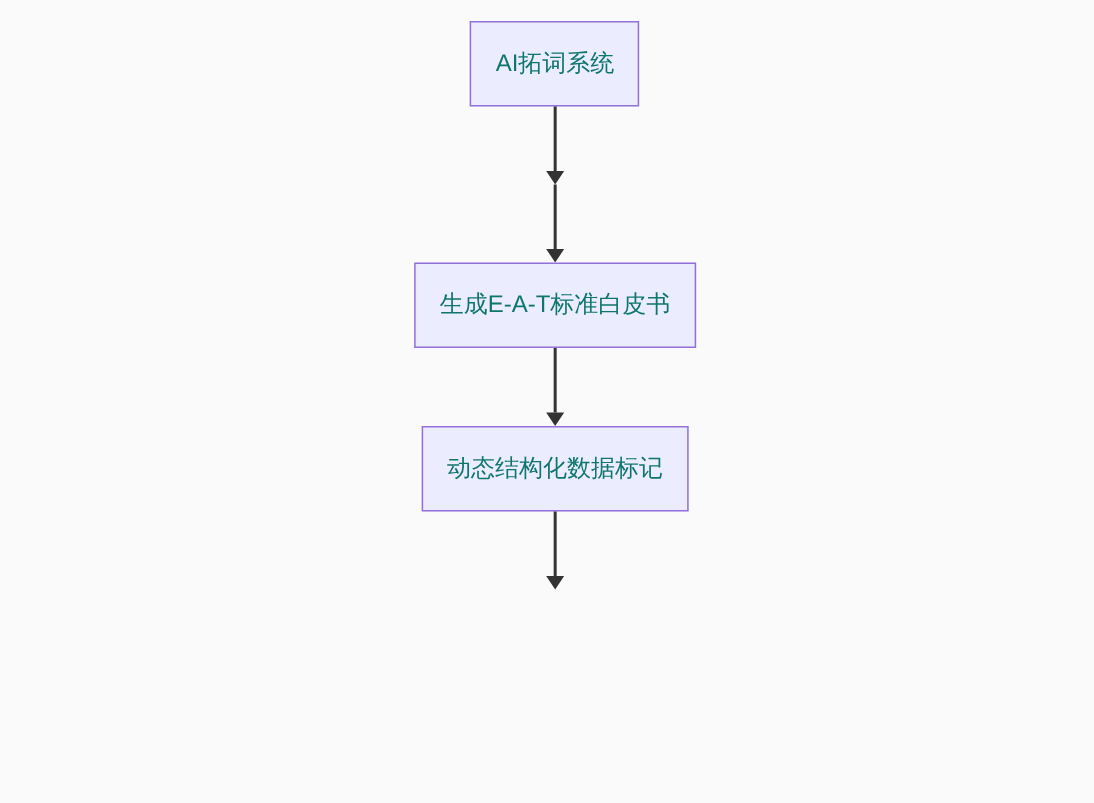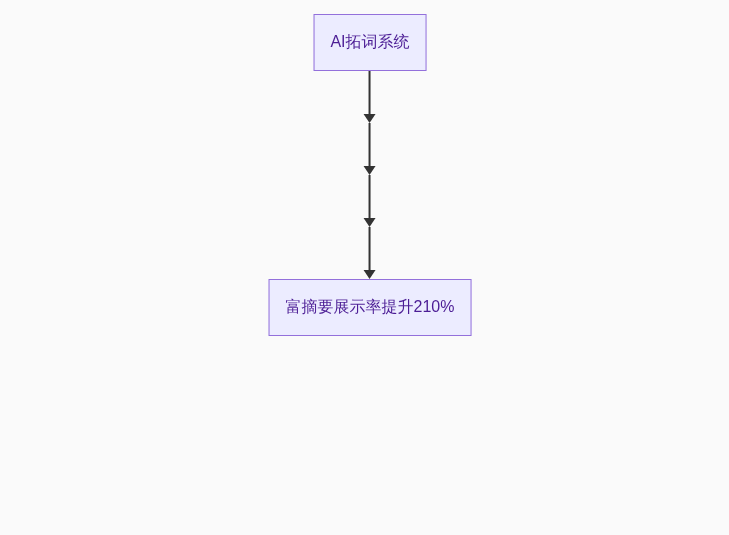--- a/index.html
+++ b/index.html
@@ -25,21 +25,21 @@
   }
   .node {
     box-sizing: border-box;
     height: 57px;
     padding: 0 16px;
     display: flex;
     align-items: center;
     justify-content: center;
     background: #ECECFF;
     border: 1px solid #9370DB;
-    color: #4c1d95;
+    color: #0f766e;
     font-size: 16px;
     white-space: nowrap;
   }
   .arrow {
     height: 52px;
     display: flex;
     flex-direction: column;
     align-items: center;
   }
   .arrow-line {
@@ -67,28 +67,29 @@
       <div class="arrow-line"></div>
       <div class="arrow-head"></div>
     </div>
 
 
     <div class="arrow">
       <div class="arrow-line"></div>
       <div class="arrow-head"></div>
     </div>
 
+    <div class="node">生成E-A-T标准白皮书</div>
+
+    <div class="arrow">
+      <div class="arrow-line"></div>
+      <div class="arrow-head"></div>
+    </div>
+
+    <div class="node">动态结构化数据标记</div>
 
     <div class="arrow">
       <div class="arrow-line"></div>
       <div class="arrow-head"></div>
     </div>
 
 
-    <div class="arrow">
-      <div class="arrow-line"></div>
-      <div class="arrow-head"></div>
-    </div>
-
-    <div class="node">富摘要展示率提升210%</div>
-
   </div>
 </div>
 
 </body></html>

